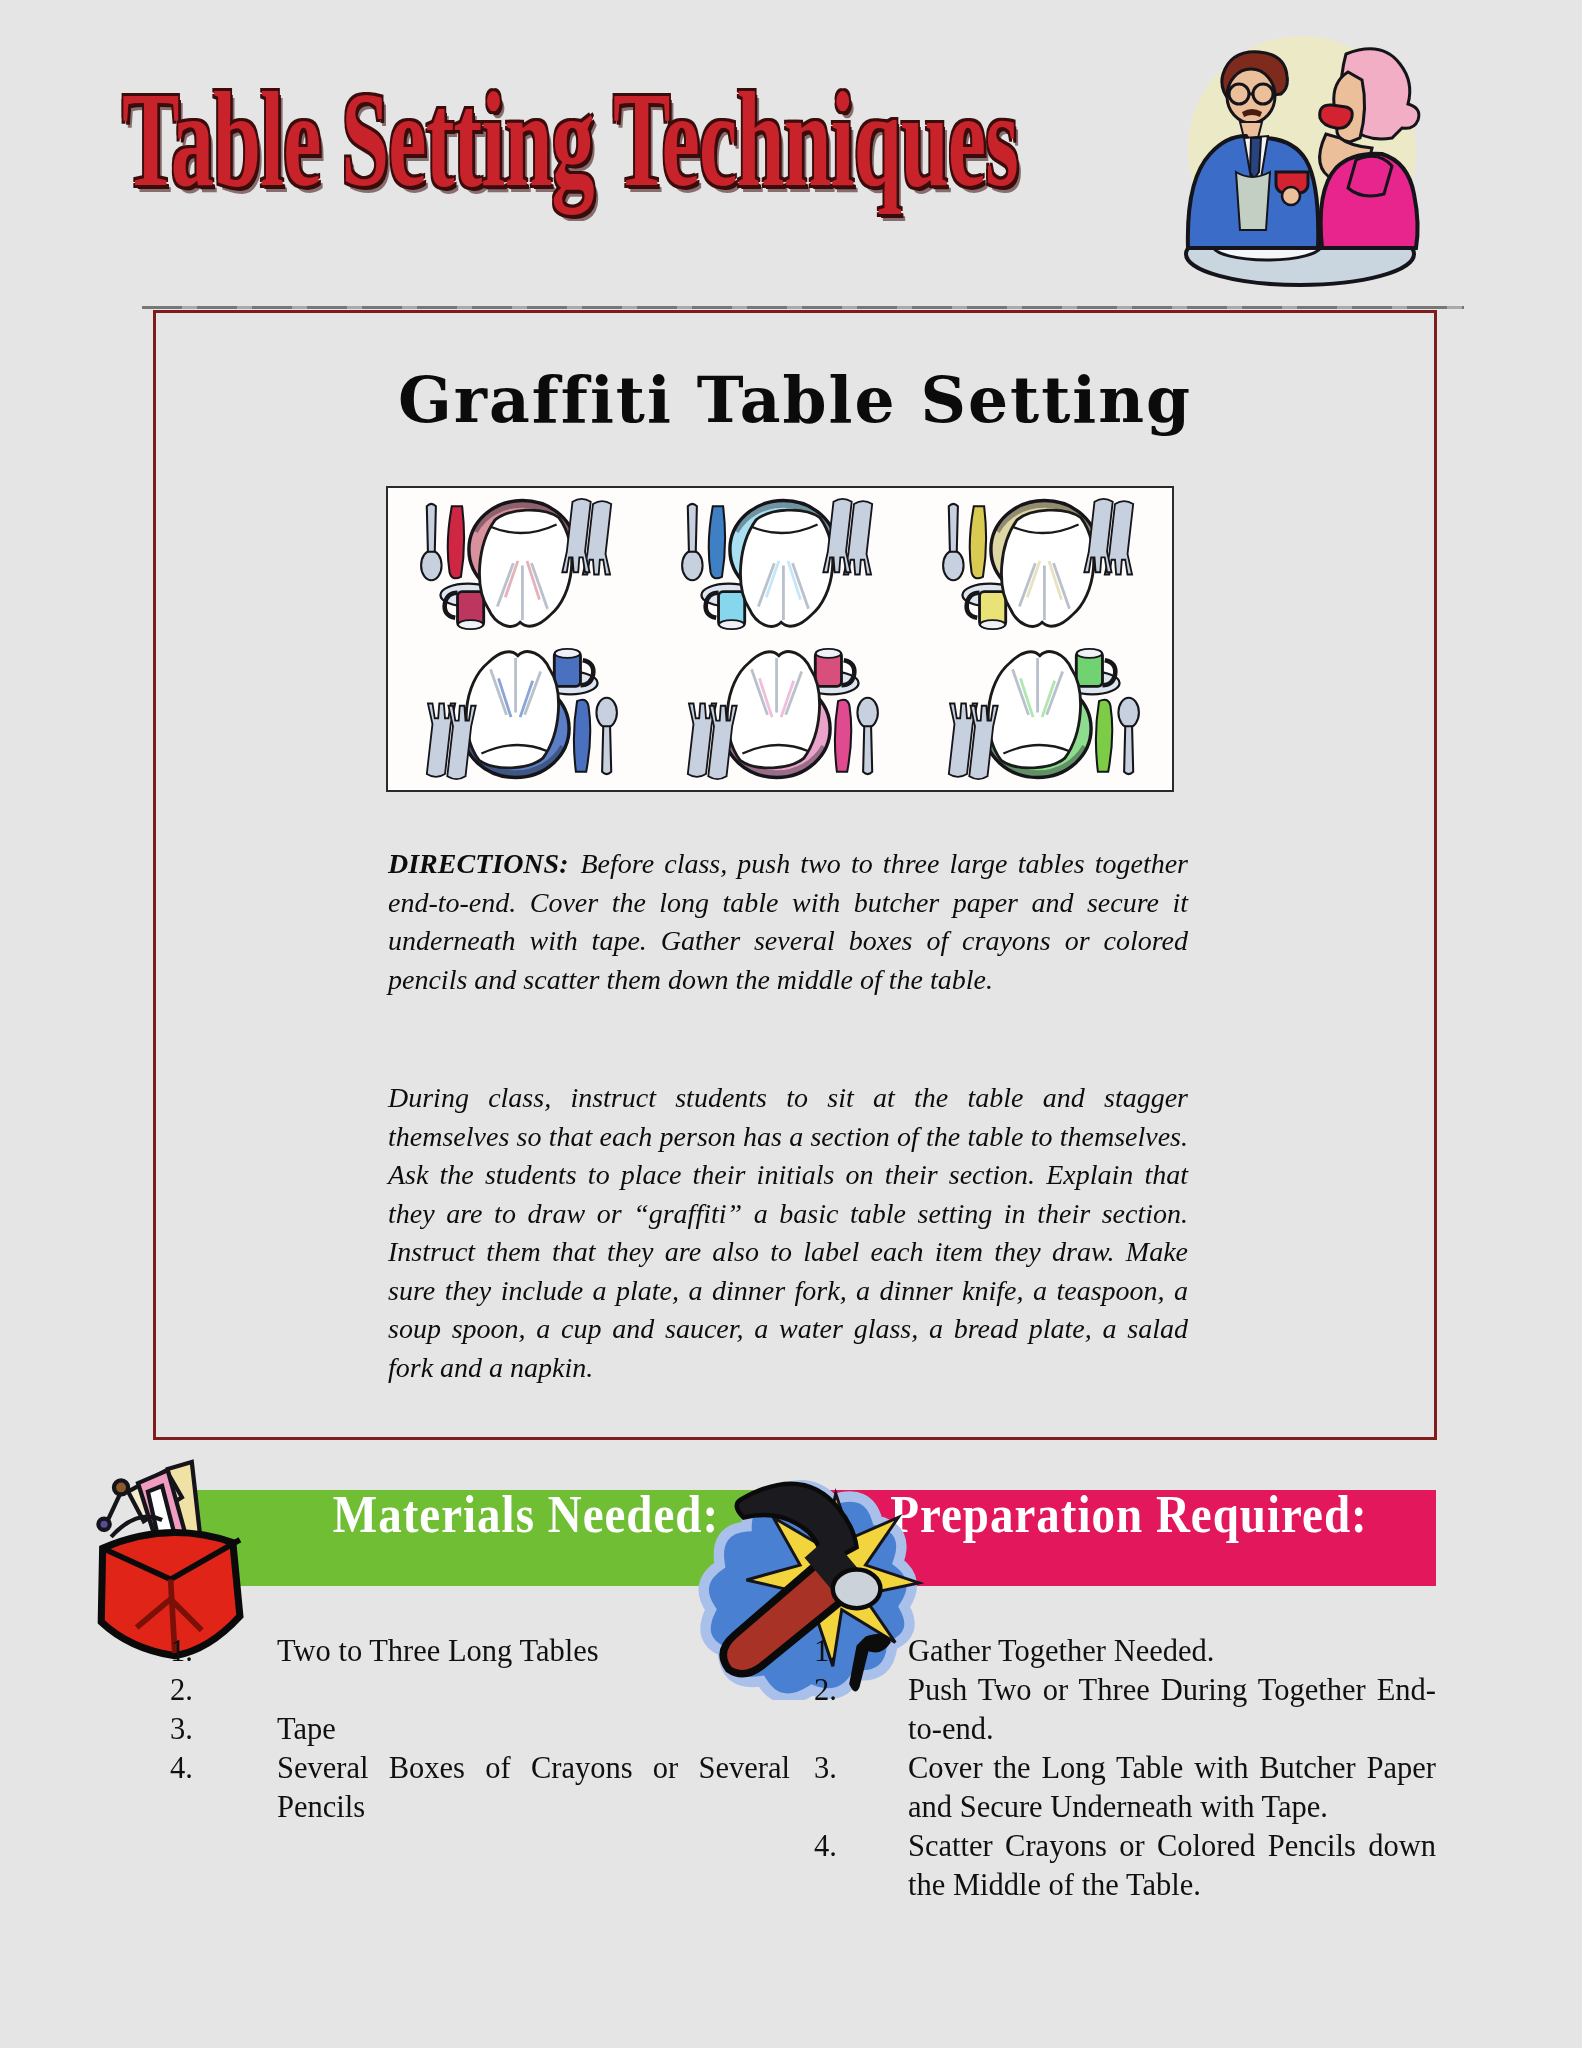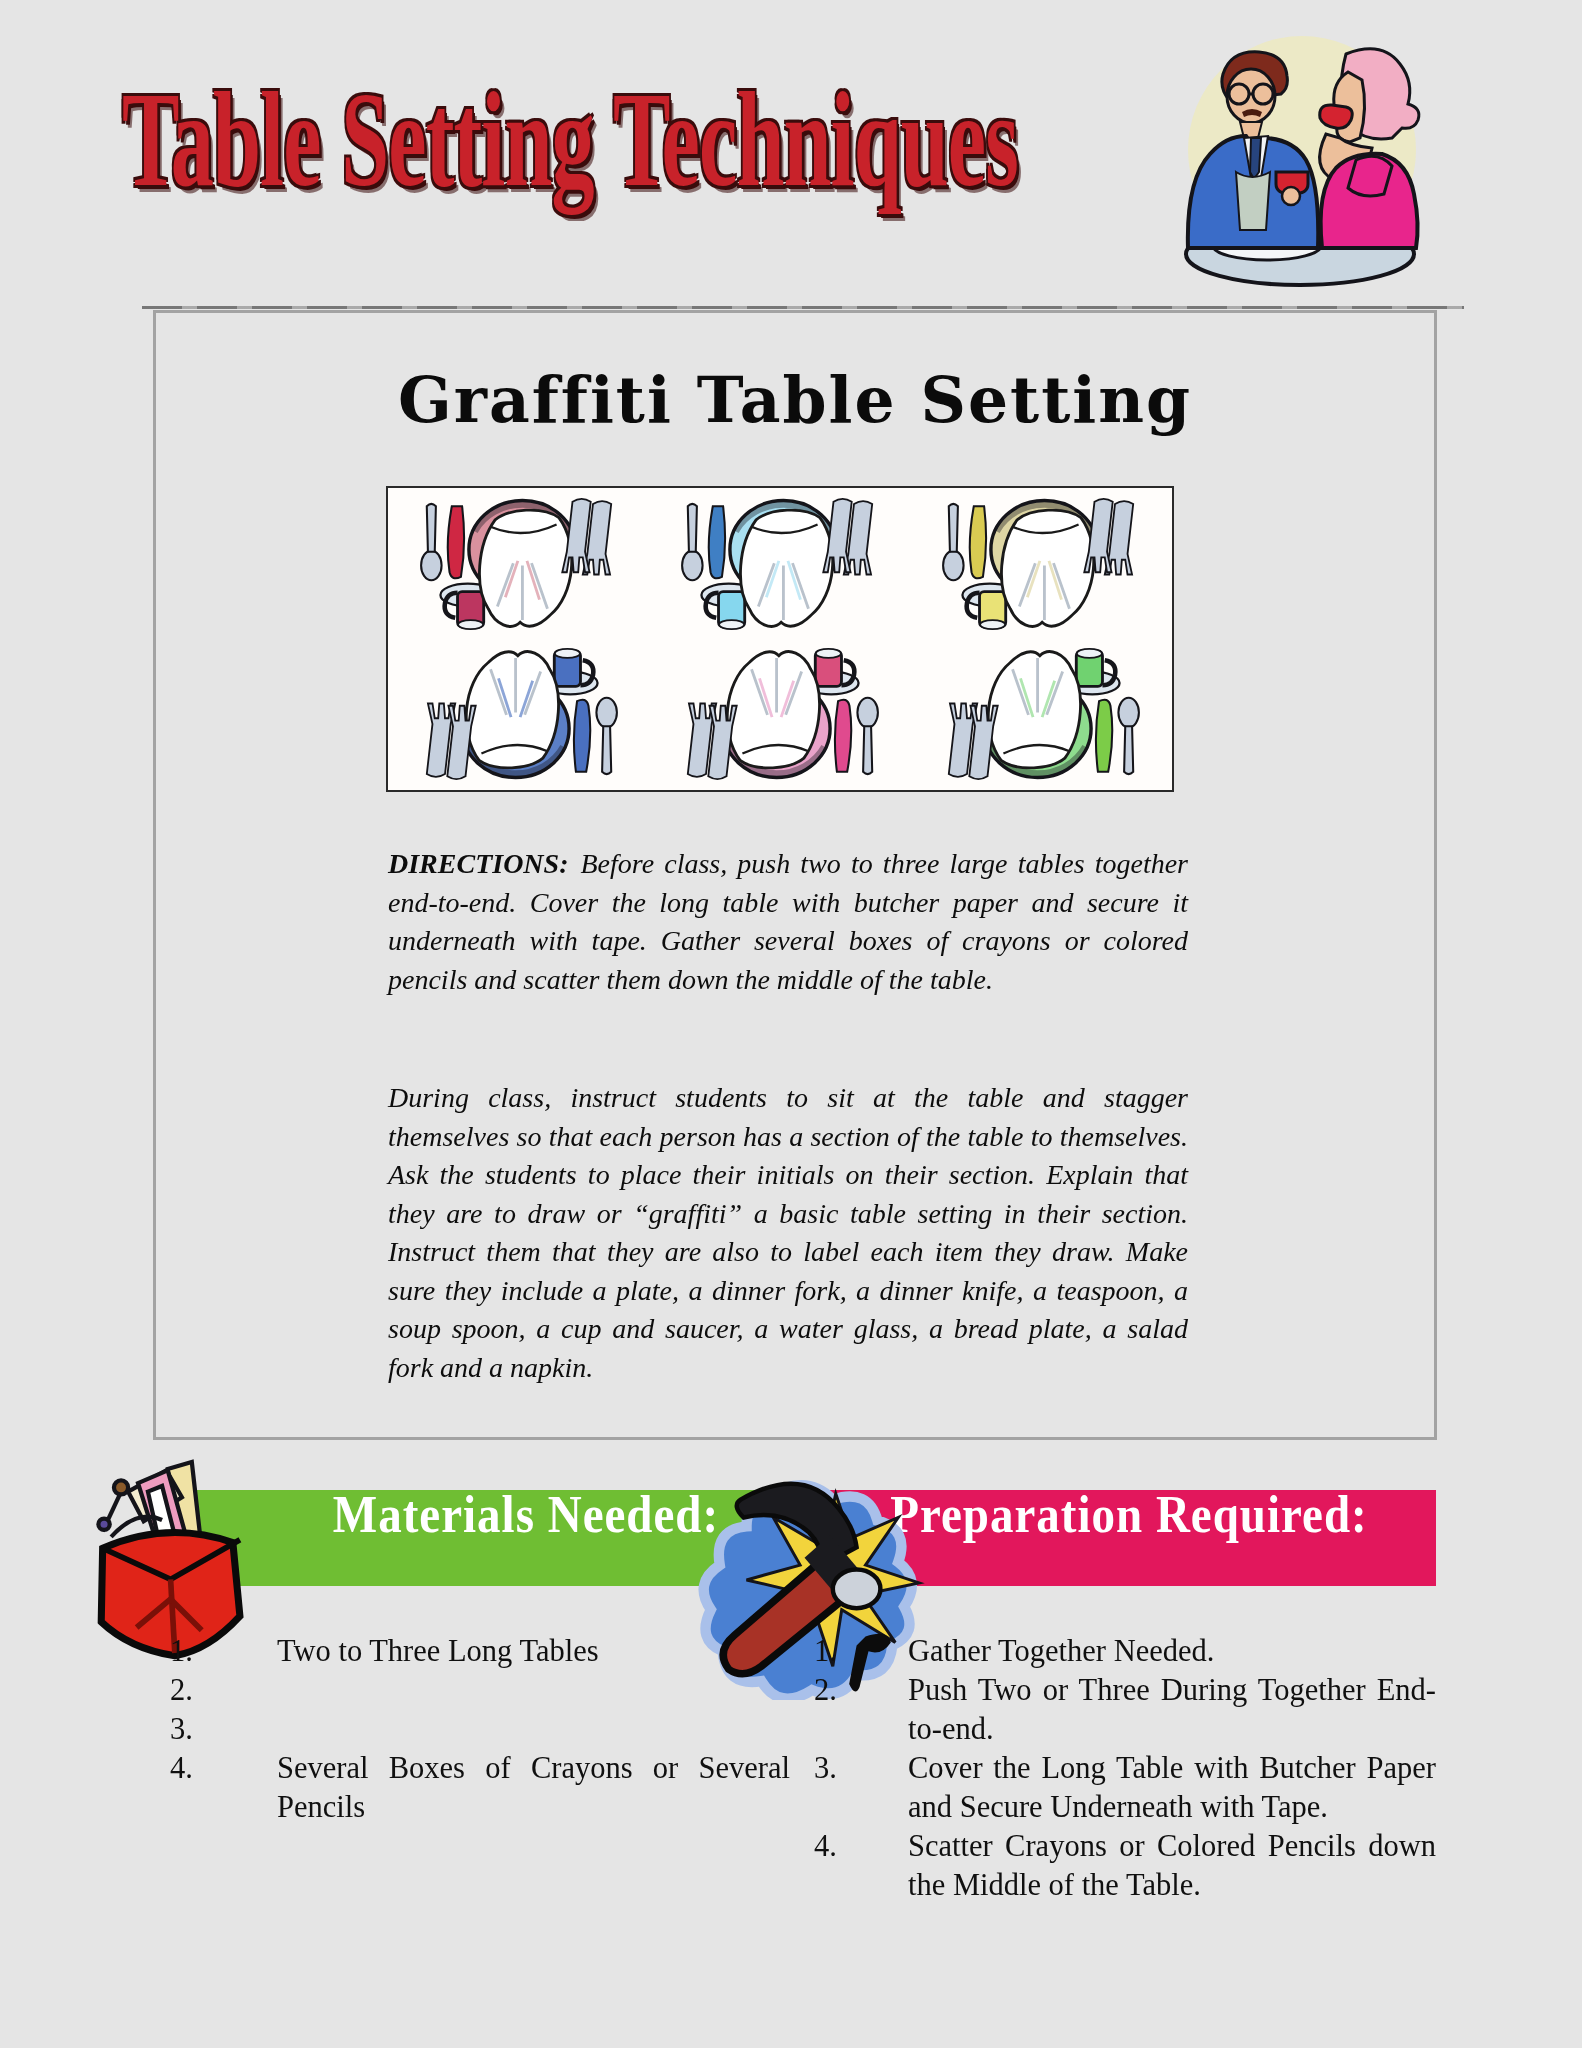--- a/index.html
+++ b/index.html
@@ -10,21 +10,21 @@
   .title{position:absolute;left:122px;top:62px;white-space:nowrap;
          font-weight:bold;font-size:98px;letter-spacing:-1px;color:#c8222a;
          transform:scale(0.88,1.38);transform-origin:left top;
          text-shadow:-2px -2px 0 #3a0c0c, 2px -2px 0 #3a0c0c, -2px 2px 0 #3a0c0c,
                       3px 3px 0 #3a0c0c, 5px 5px 0 rgba(58,12,12,.55);}
 
   .couple{position:absolute;left:1150px;top:20px;width:300px;height:290px;}
 
   
   .main-box{position:absolute;left:153px;top:310px;width:1284px;height:1130px;
-            border:3px solid #a3a3a3;box-sizing:border-box;}
+            border:3px solid #7f1d1d;box-sizing:border-box;}
   .main-box:before{content:"";position:absolute;left:-14px;top:-7px;right:-30px;height:3px;
             background:repeating-linear-gradient(90deg,#3c3c3c 0 40px,#8a8a8a 40px 55px);opacity:.65;}
   .gts-heading{margin-top:50px;text-align:center;font-family:"DejaVu Serif", serif;
             font-weight:800;font-size:63px;letter-spacing:2px;color:#0b0b0b;}
 
   .illus-frame{position:absolute;left:230px;top:173px;width:788px;height:306px;
             border:2px solid #2a2a2a;box-sizing:border-box;background:#fffdfb;
             display:flex;flex-direction:column;justify-content:space-between;}
   .ps-row{display:flex;justify-content:space-around;align-items:flex-start;height:150px;}
   .ps{width:238px;height:148px;}
@@ -214,20 +214,21 @@
   <div class="num-list list-materials">
       <div class="li">
         <div class="num">1.</div>
         <div class="itxt">Two to Three Long Tables</div>
       </div>
       <div class="li">
         <div class="num">2.</div>
       </div>
       <div class="li">
         <div class="num">3.</div>
+        <div class="itxt">Tape</div>
       </div>
       <div class="li">
         <div class="num">4.</div>
         <div class="itxt">Several Boxes of Crayons or Several Pencils</div>
       </div>
     </div>
   <div class="num-list list-preparation">
       <div class="li">
         <div class="num">1.</div>
         <div class="itxt">Gather Together Needed.</div>

